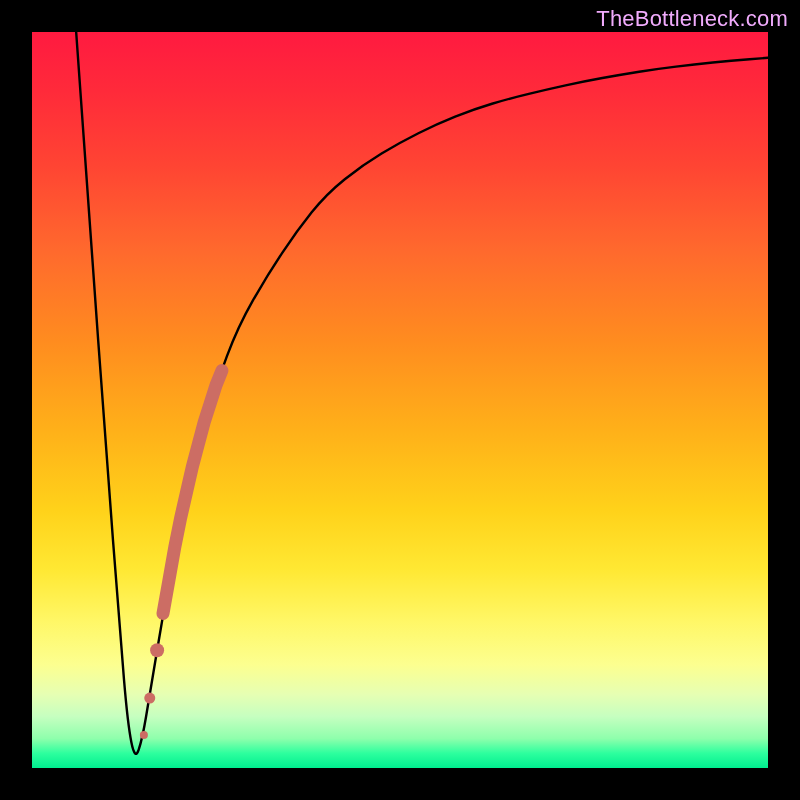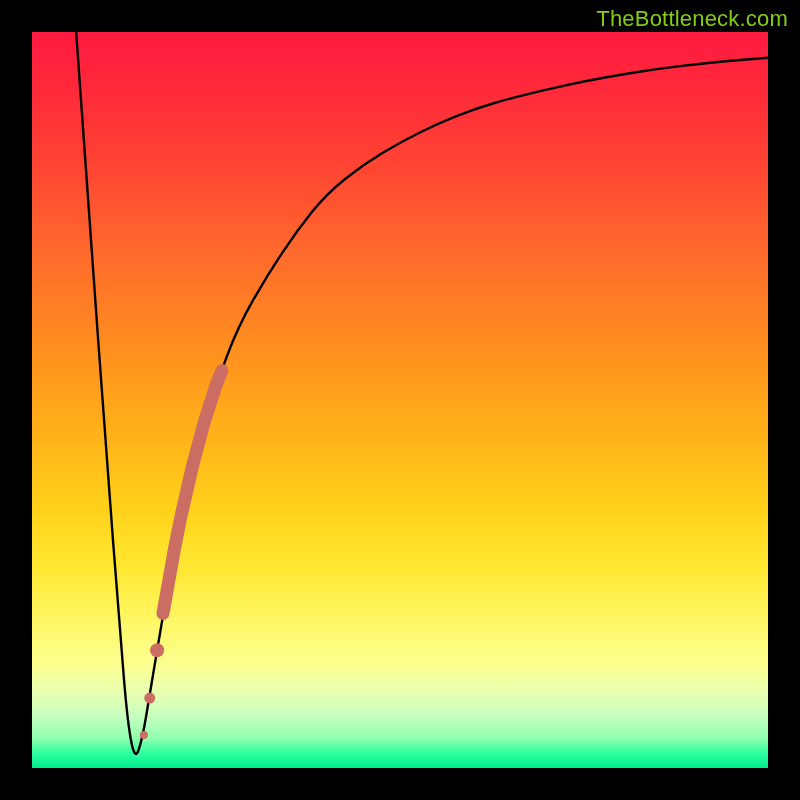--- a/index.html
+++ b/index.html
@@ -38,21 +38,21 @@
       #c6ffc0 93%,
       #8effac 96%,
       #2dff9e 98%,
       #00ee8f 100%
     );
   }
   .watermark {
     position: absolute;
     top: 6px;
     right: 12px;
-    color: #84cc16;
+    color: #f0abfc;
     font-size: 22px;
     letter-spacing: 0.2px;
   }
   svg.overlay {
     position: absolute;
     left: 0;
     top: 0;
     width: 736px;
     height: 736px;
   }

